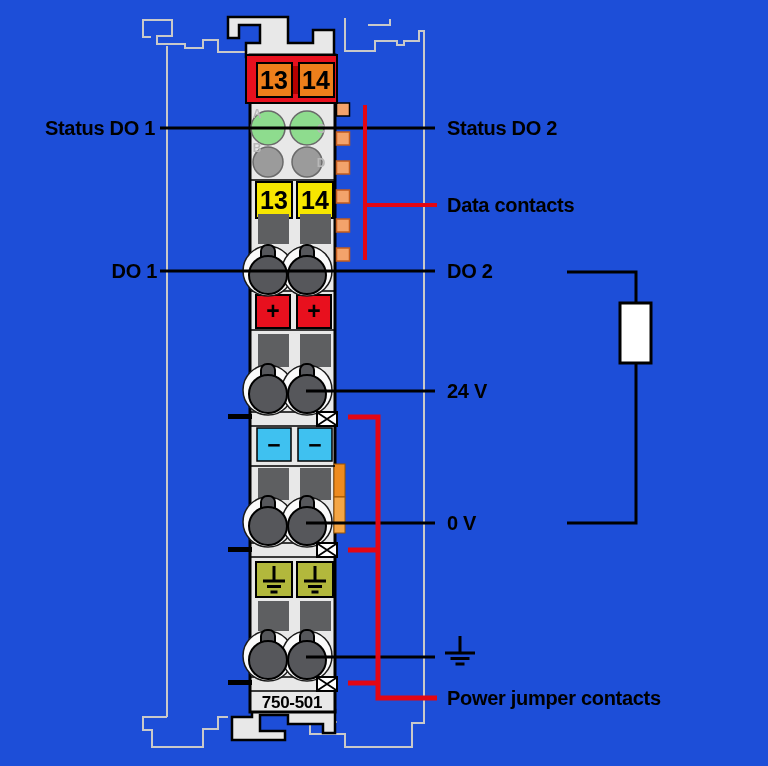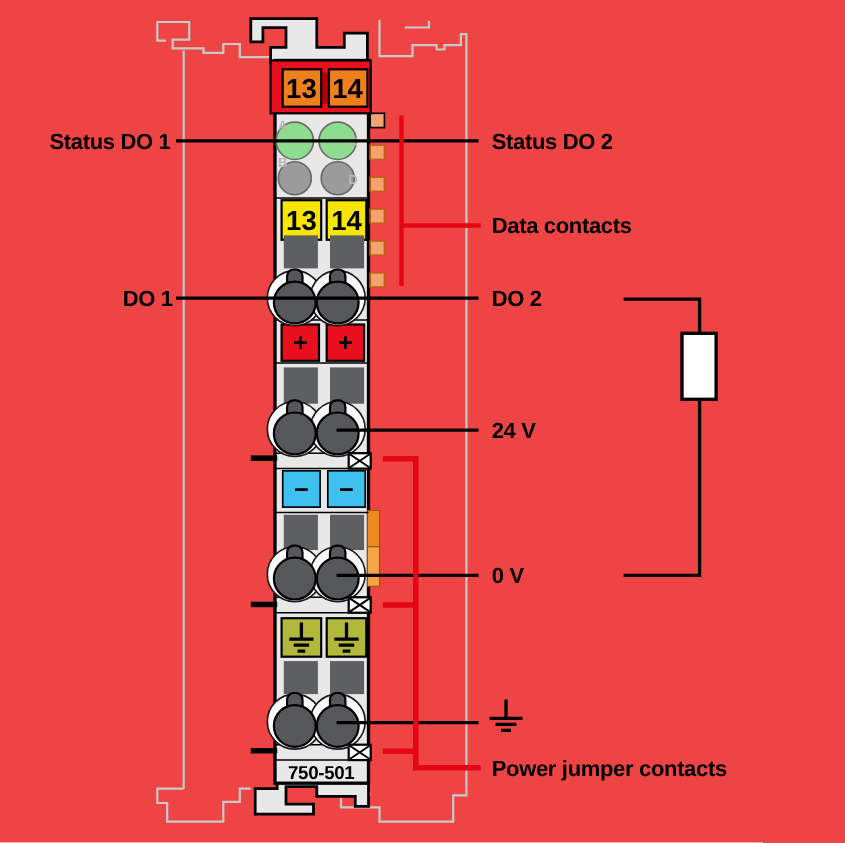--- a/index.html
+++ b/index.html
@@ -1,16 +1,16 @@
 <!DOCTYPE html>
 <html><head>
 <meta charset="utf-8">
 <style>
   html,body{margin:0;padding:0;background:#ffffff;}
-  .stage{position:relative;width:768px;height:766px;background:#ef4444;overflow:hidden;}
+  .stage{position:relative;width:768px;height:766px;background:#1d4ed8;overflow:hidden;}
   svg{display:block;}
   .lbl{font-family:"Liberation Sans",sans-serif;font-weight:bold;font-size:20px;fill:#000;letter-spacing:-0.3px;}
   .lbl-sm{font-family:"Liberation Sans",sans-serif;font-weight:bold;font-size:17px;fill:#000;letter-spacing:-0.3px;}
   .num{font-family:"Liberation Sans",sans-serif;font-weight:bold;font-size:25px;fill:#000;}
   .sym{font-family:"Liberation Sans",sans-serif;font-weight:bold;font-size:23px;fill:#000;}
   .ledletter{font-family:"Liberation Sans",sans-serif;font-weight:bold;font-size:12px;fill:#b8b8b8;}
   .blk{stroke:#000;}
   .neighbor{fill:none;stroke:#c9c9c9;stroke-width:2;}
   .divider{stroke:#000;stroke-width:1.4;}
   .enclosure{fill:#fafafa;stroke:#1a1a1a;stroke-width:1.5;}

